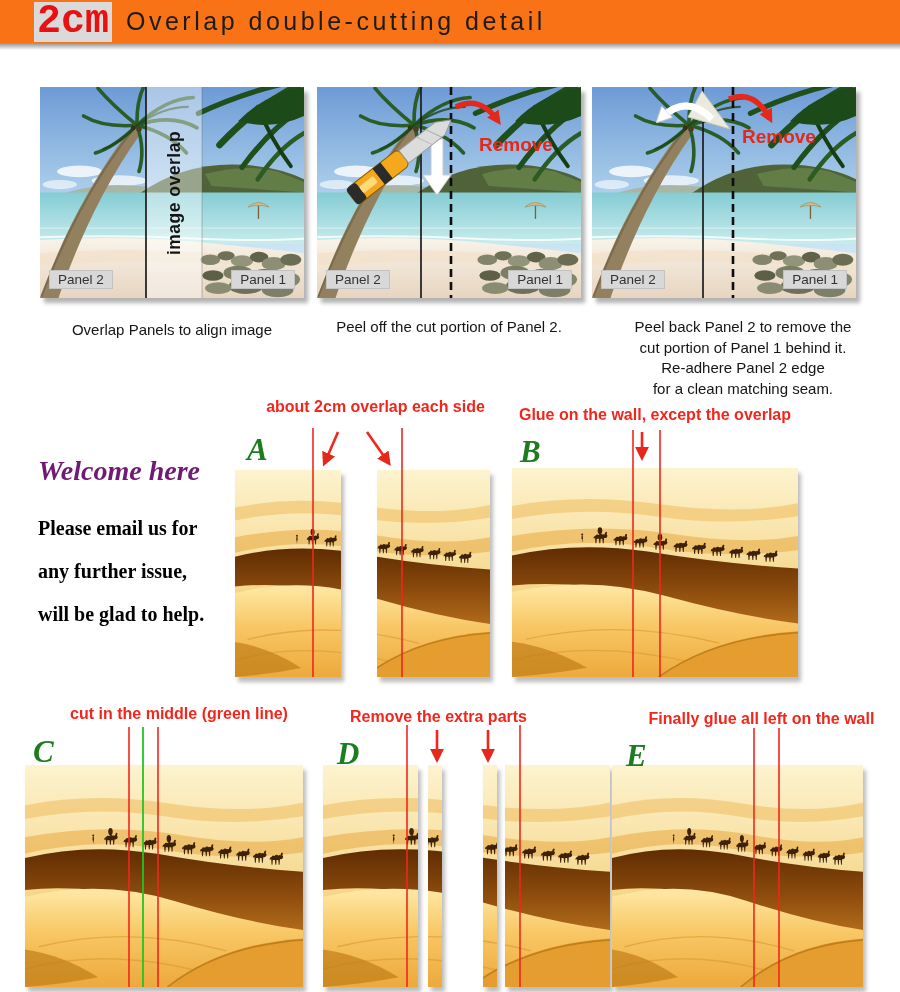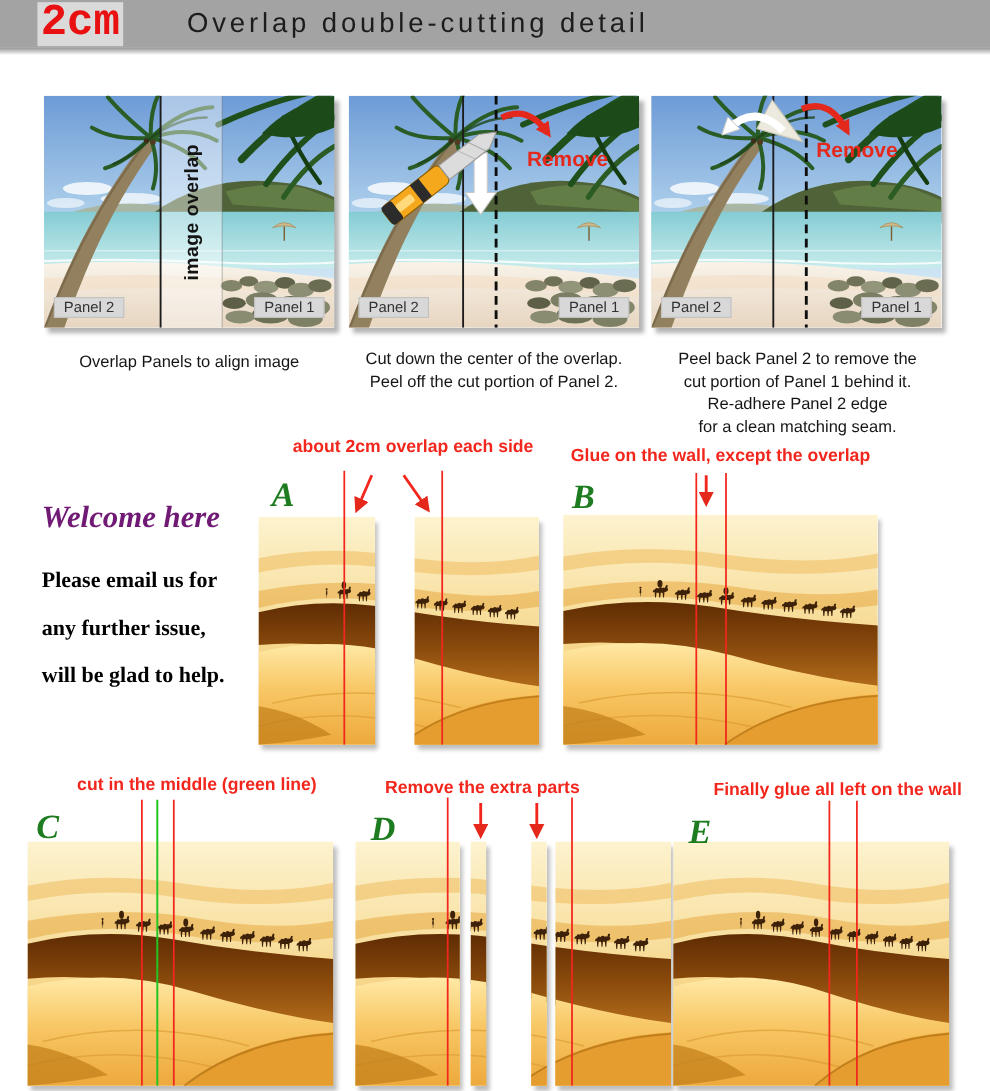--- a/index.html
+++ b/index.html
@@ -1,22 +1,22 @@
 <!DOCTYPE html>
 <html><head>
 <meta charset="utf-8">
 <style>
   html,body{margin:0;padding:0;background:#fff;}
   .page{position:relative;width:900px;height:992px;background:#fff;overflow:hidden;
         font-family:"Liberation Sans",sans-serif;}
   svg{display:block;}
 
   
-  .header{position:absolute;top:0;left:0;width:100%;height:43px;background:#a3a3a3;
-          display:flex;align-items:center;padding-left:34px;box-sizing:border-box;gap:44px;}
+  .header{position:absolute;top:0;left:0;width:100%;height:43px;background:#f97316;
+          display:flex;align-items:center;padding-left:34px;box-sizing:border-box;}
   .header-accent{font-family:"Liberation Mono",monospace;font-weight:bold;font-size:40px;
           color:#e81010;margin-right:14px;line-height:1;background:#dadada;padding:0 3px;}
   .header-rest{font-size:25px;color:#1c1c1c;letter-spacing:3.5px;}
   .header-shadow{position:absolute;top:43px;left:0;width:100%;height:7px;
           background:linear-gradient(#8f8f8f,rgba(143,143,143,0));}
 
   
   .fig{position:absolute;top:87px;width:264px;height:211px;box-shadow:4px 5px 4px #b3b3b3;}
   .scene{position:absolute;inset:0;width:100%;height:100%;}
   .overlay{position:absolute;inset:0;width:100%;height:100%;z-index:3;}
@@ -246,24 +246,23 @@
       <text x="150" y="56" font-size="19" font-weight="bold" fill="#e5281c">Remove</text>
     </svg>
     <div class="plabel pl">Panel 2</div>
     <div class="plabel pr">Panel 1</div>
   </div>
 
   <div class="caption" style="left:40px;top:320px;width:264px">
     <div>Overlap Panels to align image</div>
   </div>
   <div class="caption" style="left:317px;top:317px;width:264px">
-    <div>Cut down the center of the overlap.</div>
     <div>Peel off the cut portion of Panel 2.</div>
   </div>
-  <div class="caption" style="left:580px;top:317px;width:290px">
+  <div class="caption" style="left:598px;top:317px;width:290px">
     <div>Peel back Panel 2 to remove the</div>
     <div>cut portion of Panel 1 behind it.</div>
     <div>Re-adhere Panel 2 edge</div>
     <div>for a clean matching seam.</div>
   </div>
 
   <div class="welcome">
     <div class="welcome-h">Welcome here</div>
     <div class="welcome-line">Please email us for</div>
     <div class="welcome-line">any further issue,</div>

